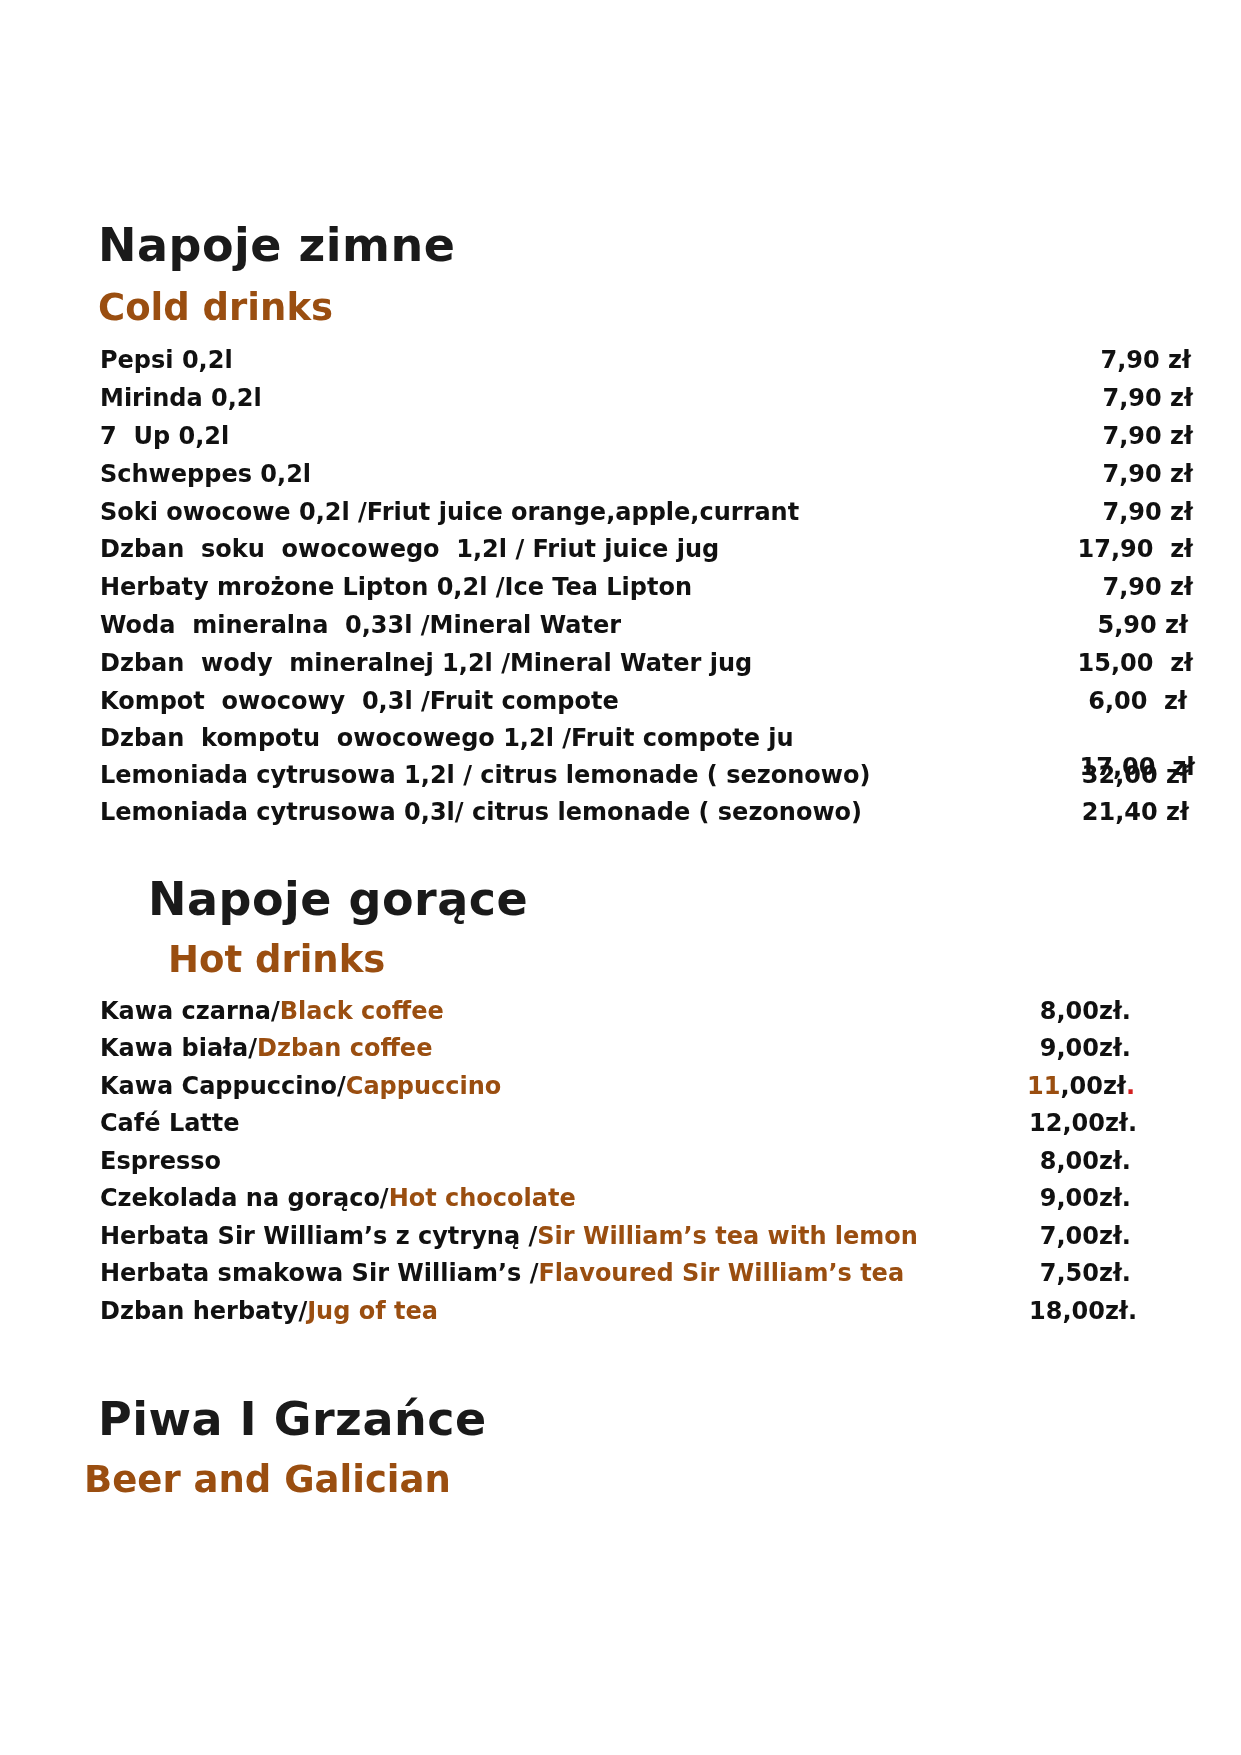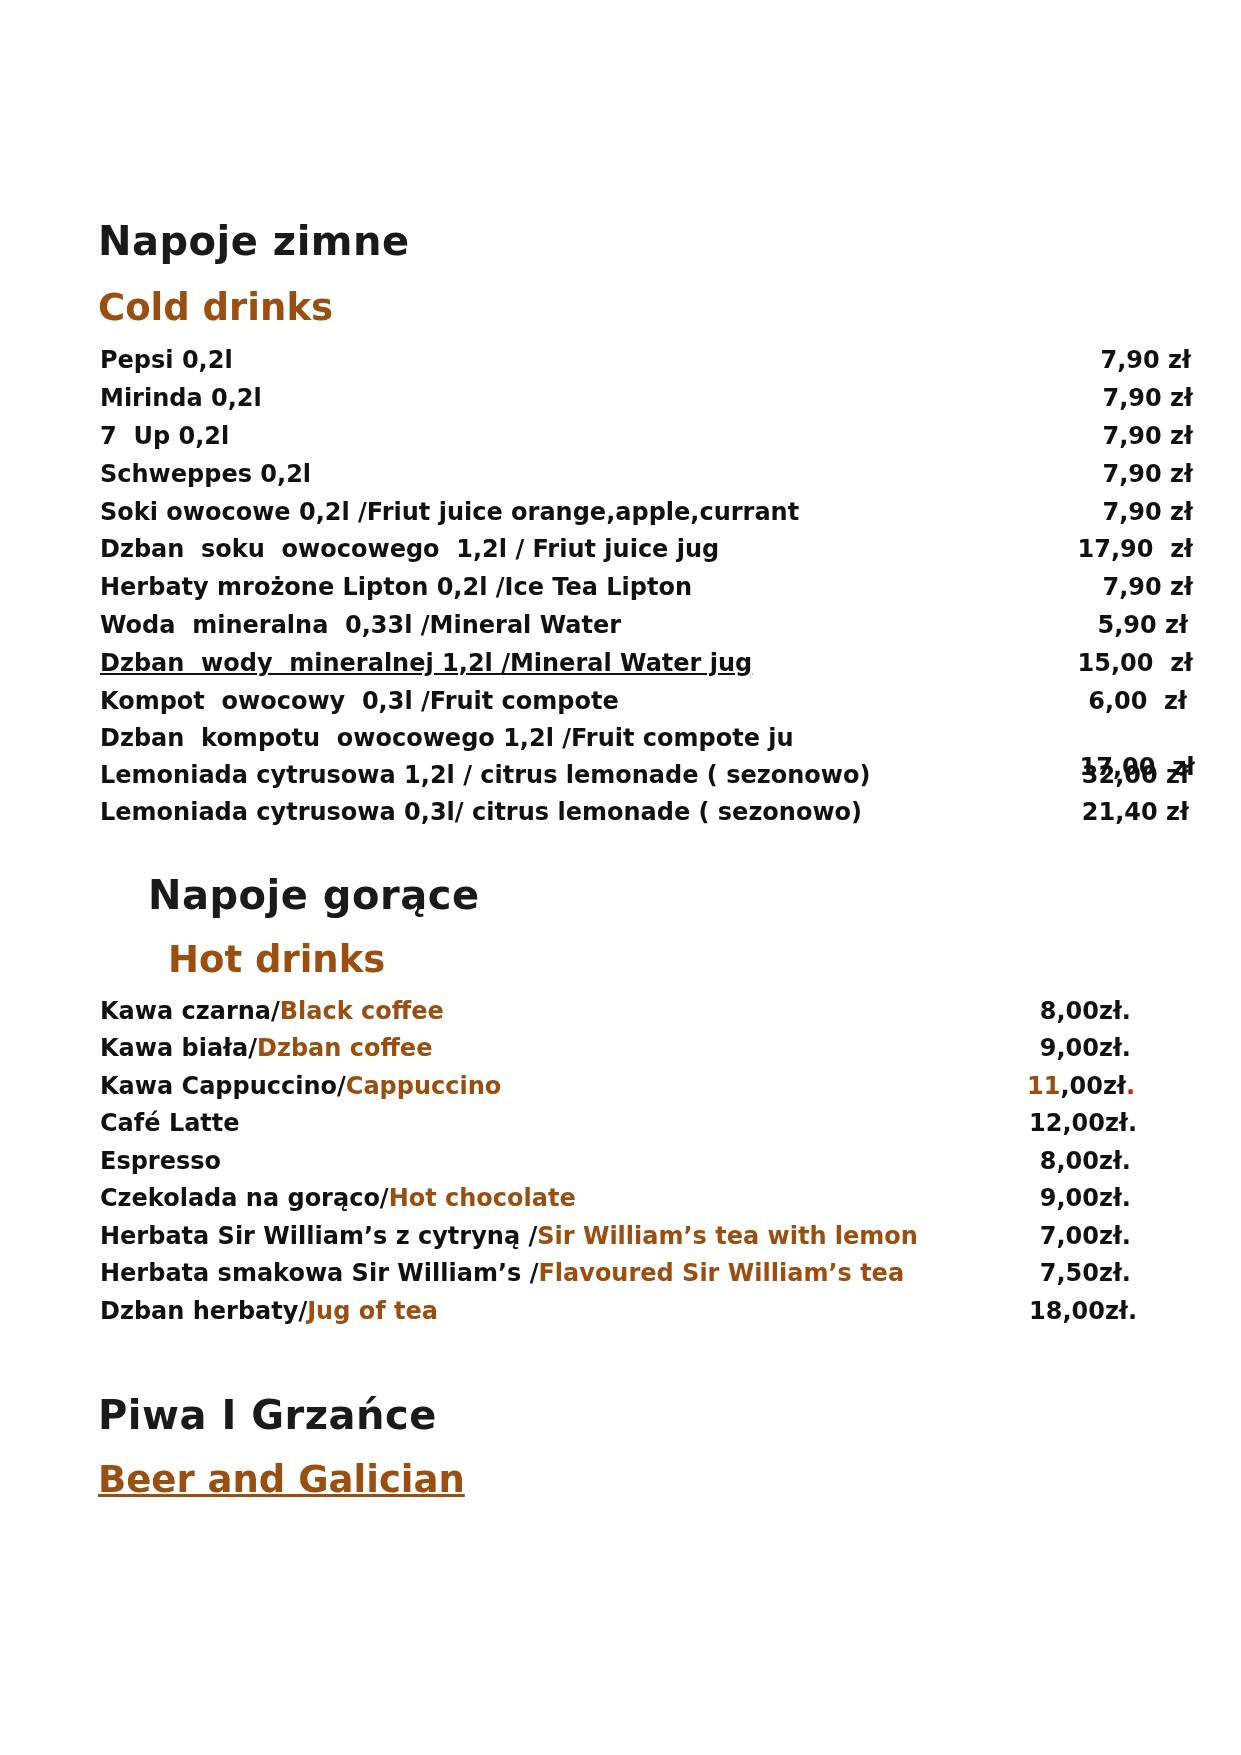--- a/index.html
+++ b/index.html
@@ -1,19 +1,19 @@
 <!DOCTYPE html>
 <html><head>
   <meta charset="utf-8">
   <style>
     html, body { margin: 0; padding: 0; background: #ffffff; }
     body { width: 1241px; height: 1755px; position: relative; overflow: hidden;
            font-family: "DejaVu Sans", sans-serif; color: #111111; }
     .abs { position: absolute; }
-    .h1 { font-size: 40px; font-weight: bold; color: #1a1a1a; letter-spacing: 0.5px; }
+    .h1 { font-size: 46px; font-weight: bold; color: #1a1a1a; letter-spacing: 0.5px; }
     .h2 { font-size: 37px; font-weight: bold; color: #9a4e10; }
     .row { position: absolute; left: 100px; font-size: 24px; font-weight: bold; white-space: pre; line-height: 30px; }
     .price { position: absolute; font-size: 24px; font-weight: bold; white-space: pre; line-height: 30px; text-align: right; }
     .en { color: #9a4e10; }
     .accent-num { color: #9a4e10; }
     .red-dot { color: #d22020; }
   </style>
 </head>
 <body>
 
@@ -38,21 +38,21 @@
 
   <div class="row" style="top:534px;">Dzban  soku  owocowego  1,2l / Friut juice jug</div>
   <div class="price" style="top:534px; right:48px;">17,90  zł</div>
 
   <div class="row" style="top:572px;text-align:center;">Herbaty mrożone Lipton 0,2l /Ice Tea Lipton</div>
   <div class="price" style="top:572px; right:48px;">7,90 zł</div>
 
   <div class="row" style="top:610px;">Woda  mineralna  0,33l /Mineral Water</div>
   <div class="price" style="top:610px; right:53px;">5,90 zł</div>
 
-  <div class="row" style="top:648px;text-decoration:underline;">Dzban  wody  mineralnej 1,2l /Mineral Water jug</div>
+  <div class="row" style="top:648px;">Dzban  wody  mineralnej 1,2l /Mineral Water jug</div>
   <div class="price" style="top:648px; right:48px;">15,00  zł</div>
 
   <div class="row" style="top:686px;">Kompot  owocowy  0,3l /Fruit compote</div>
   <div class="price" style="top:686px; right:54px;">6,00  zł</div>
 
   <div class="row" style="top:723px;">Dzban  kompotu  owocowego 1,2l /Fruit compote ju</div>
   <div class="price" style="top:723px; right:46px;margin-top:29px;">17,00  zł</div>
 
   <div class="row" style="top:760px;">Lemoniada cytrusowa 1,2l / citrus lemonade ( sezonowo)</div>
   <div class="price" style="top:760px; right:52px;">32,00 zł</div>
@@ -87,13 +87,13 @@
   <div class="price" style="top:1221px; right:110px;">7,00zł.</div>
 
   <div class="row" style="top:1258px;"><span>Herbata smakowa Sir William’s /</span><span class="en">Flavoured Sir William’s tea</span></div>
   <div class="price" style="top:1258px; right:110px;">7,50zł.</div>
 
   <div class="row" style="top:1296px;"><span>Dzban herbaty/</span><span class="en">Jug of tea</span></div>
   <div class="price" style="top:1296px; right:104px;">18,00zł.</div>
 </div>
 
 <div class="abs h1" style="left:98px; top:1392px;">Piwa I Grzańce</div>
-<div class="abs h2" style="left:98px; top:1458px;text-decoration:underline;">Beer and Galician</div>
+<div class="abs h2" style="left:84px; top:1458px;">Beer and Galician</div>
 
 </body></html>

